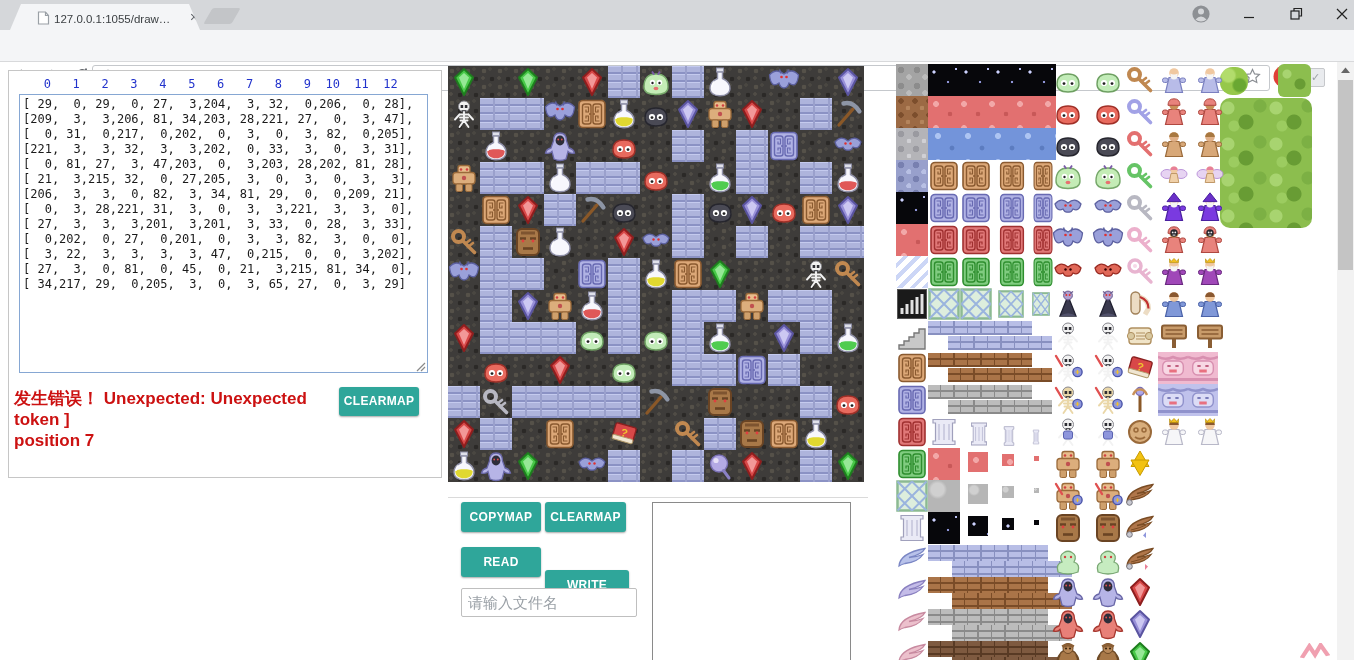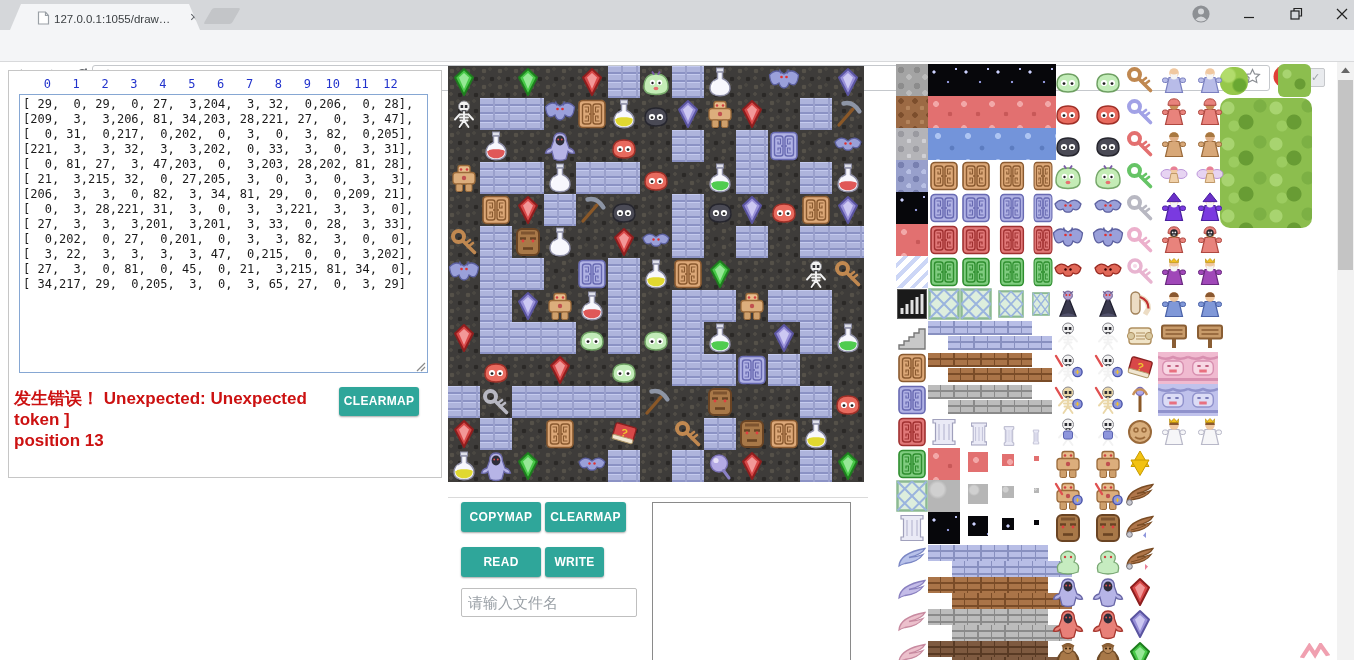--- a/index.html
+++ b/index.html
@@ -39,21 +39,21 @@
           padding:2px 0 0 3px;white-space:pre;overflow:hidden;background:#fff;}
   #resize-grip{left:414px;top:360px;width:12px;height:12px;}
   #error-msg{left:14px;top:388px;width:330px;font-size:17px;font-weight:bold;color:#cc1111;line-height:21px;}
   .btn{background:var(--accent,#2FA69A);color:#fff;font-weight:bold;font-size:12px;border:none;border-radius:3px;
        text-align:center;box-shadow:0 1px 2px rgba(0,0,0,.35);letter-spacing:.3px;cursor:pointer;
        font-family:"Liberation Sans",sans-serif;}
   #btn-copymap{left:339px;top:387px;width:80px;height:29px;line-height:29px;}
   #btn-clear{left:461px;top:502px;width:80px;height:30px;line-height:30px;}
   #btn-export{left:545px;top:502px;width:81px;height:30px;line-height:30px;}
   #btn-read{left:461px;top:547px;width:80px;height:30px;line-height:30px;}
-  #btn-write{left:545px;top:547px;width:59px;height:30px;line-height:30px;}
+  #btn-write{left:545px;top:570px;width:84px;height:30px;line-height:30px;}
   #divider{left:448px;top:497px;width:420px;height:1px;background:#dadada;}
   #filename{left:461px;top:588px;width:162px;height:27px;border:1px solid #bfbfbf;border-radius:2px;
             font-size:15px;padding:0 6px;color:#333;font-family:"Liberation Sans",sans-serif;}
   #filename::placeholder{color:#9aa0a6;}
   #output-box{left:652px;top:502px;width:197px;height:220px;border:1px solid #8a8a8a;background:#fff;}
   
   #map{left:448px;top:66px;width:416px;height:416px;overflow:hidden;}
   .cell{position:absolute;width:32px;height:32px;}
   .cell svg{position:absolute;left:0;top:0;}
   .b-ground{background-color:#3e3c3a;background-image:
@@ -174,21 +174,21 @@
 [  0,202,  0, 27,  0,201,  0,  3,  3, 82,  3,  0,  0],
 [  3, 22,  3,  3,  3,  3, 47,  0,215,  0,  0,  3,202],
 [ 27,  3,  0, 81,  0, 45,  0, 21,  3,215, 81, 34,  0],
 [ 34,217, 29,  0,205,  3,  0,  3, 65, 27,  0,  3, 29]
 </textarea>
   <svg class="abs" id="resize-grip" viewBox="0 0 12 12">
       <path d="M11 3 L3 11 M11 7 L7 11" stroke="#8a8a8a" stroke-width="1.2"></path>
     </svg>
   <div class="abs" id="error-msg">
     <div>发生错误！ Unexpected: Unexpected token ]</div>
-    <div>position 13</div>
+    <div>position 7</div>
   </div>
   <div class="abs btn" id="btn-copymap">CLEARMAP</div>
 
   <div class="abs" id="map">
       <div class="cell b-ground" style="left: 0px; top: 0px;">
         <svg viewBox="0 0 32 32" width="100%" height="100%" preserveAspectRatio="none">
           <polygon points="16,3 25,11.5 16,29 7,11.5" fill="#48c848" stroke="#1e7e1e" stroke-width="2" stroke-linejoin="round"></polygon>
           <polygon points="16,7 21,11.5 16,23 11,11.5" fill="#96e896"></polygon>
         </svg>
       </div>

